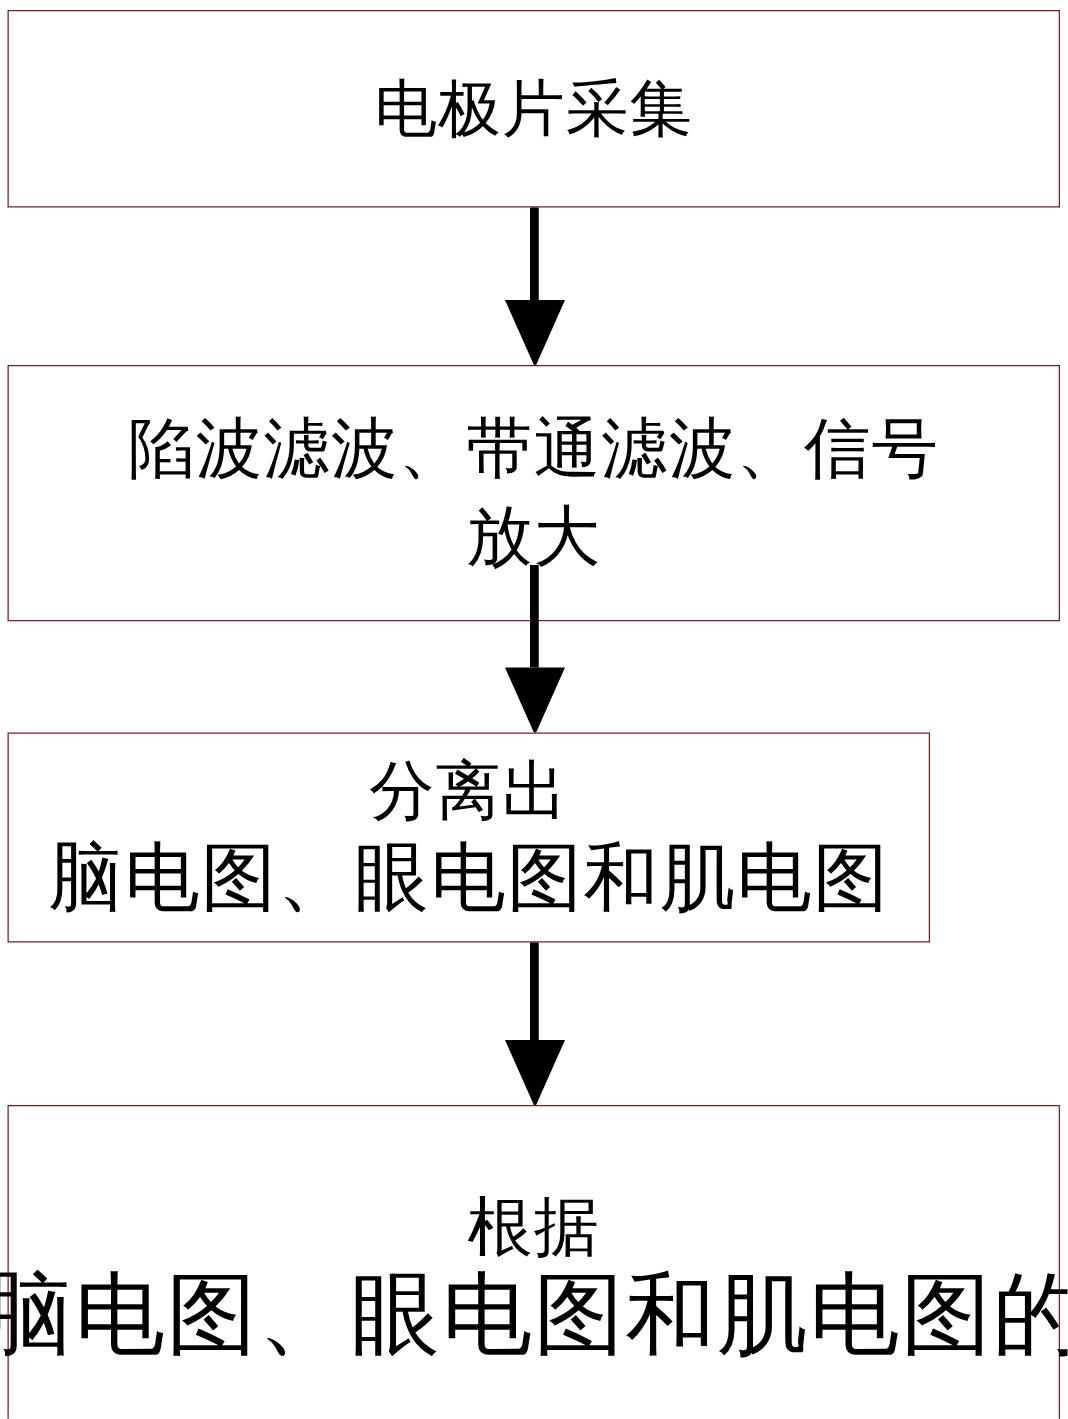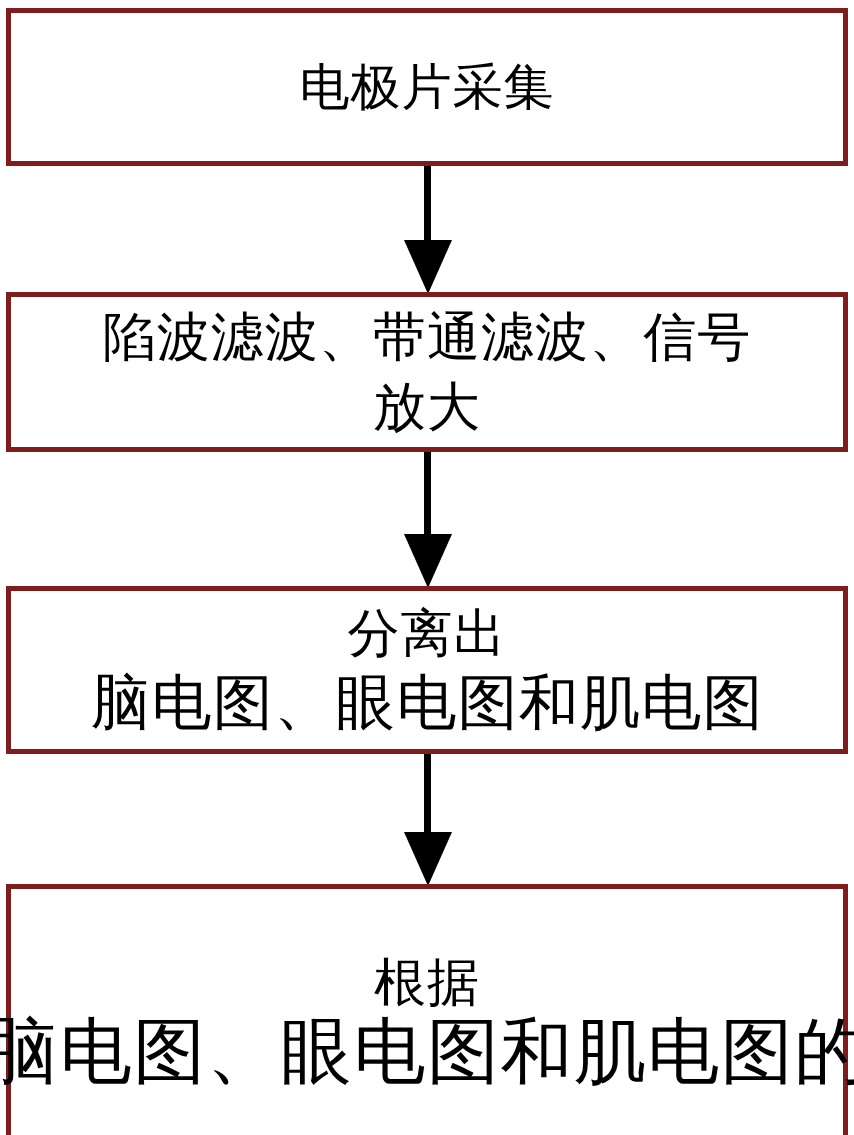--- a/index.html
+++ b/index.html
@@ -20,39 +20,39 @@
     width: 854px;
     height: 1135px;
     background: #ffffff;
   }
 
   
   .node {
     position: absolute;
     box-sizing: border-box;
     background: #ffffff;
-    border: 5px solid #7f1d1d;
+    border: 1px solid #7f1d1d;
     display: flex;
     flex-direction: column;
     align-items: center;
     justify-content: center;
     text-align: center;
   }
   .node-line {
     display: block;
     white-space: nowrap;
     font-weight: 500;
     letter-spacing: 0.02em;
     color: #000000;
   }
 
   
   #node-acquisition   { left: 6px;  top: 8px;   width: 842px; height: 158px; }
-  #node-filtering     { left: 6px;  top: 292px; width: 842px; height: 160px; }
-  #node-separation    { left: 6px;  top: 586px; width: 842px; height: 168px; }
+  #node-filtering     { left: 6px;  top: 292px; width: 842px; height: 205px; }
+  #node-separation    { left: 6px;  top: 586px; width: 738px; height: 168px; }
   #node-judgement     { left: 6px;  top: 884px; width: 842px; height: 270px; }
 
   
   #node-acquisition .node-line          { font-size: 50px; line-height: 62px; }
   #node-acquisition .node-line.l2       { font-size: 57px; line-height: 70px; }
 
   #node-filtering .node-line            { font-size: 53px; line-height: 70px; }
 
   #node-separation .node-line           { font-size: 52px; line-height: 64px; }
   #node-separation .node-line.l2        { font-size: 60px; line-height: 74px; text-align: right; }

